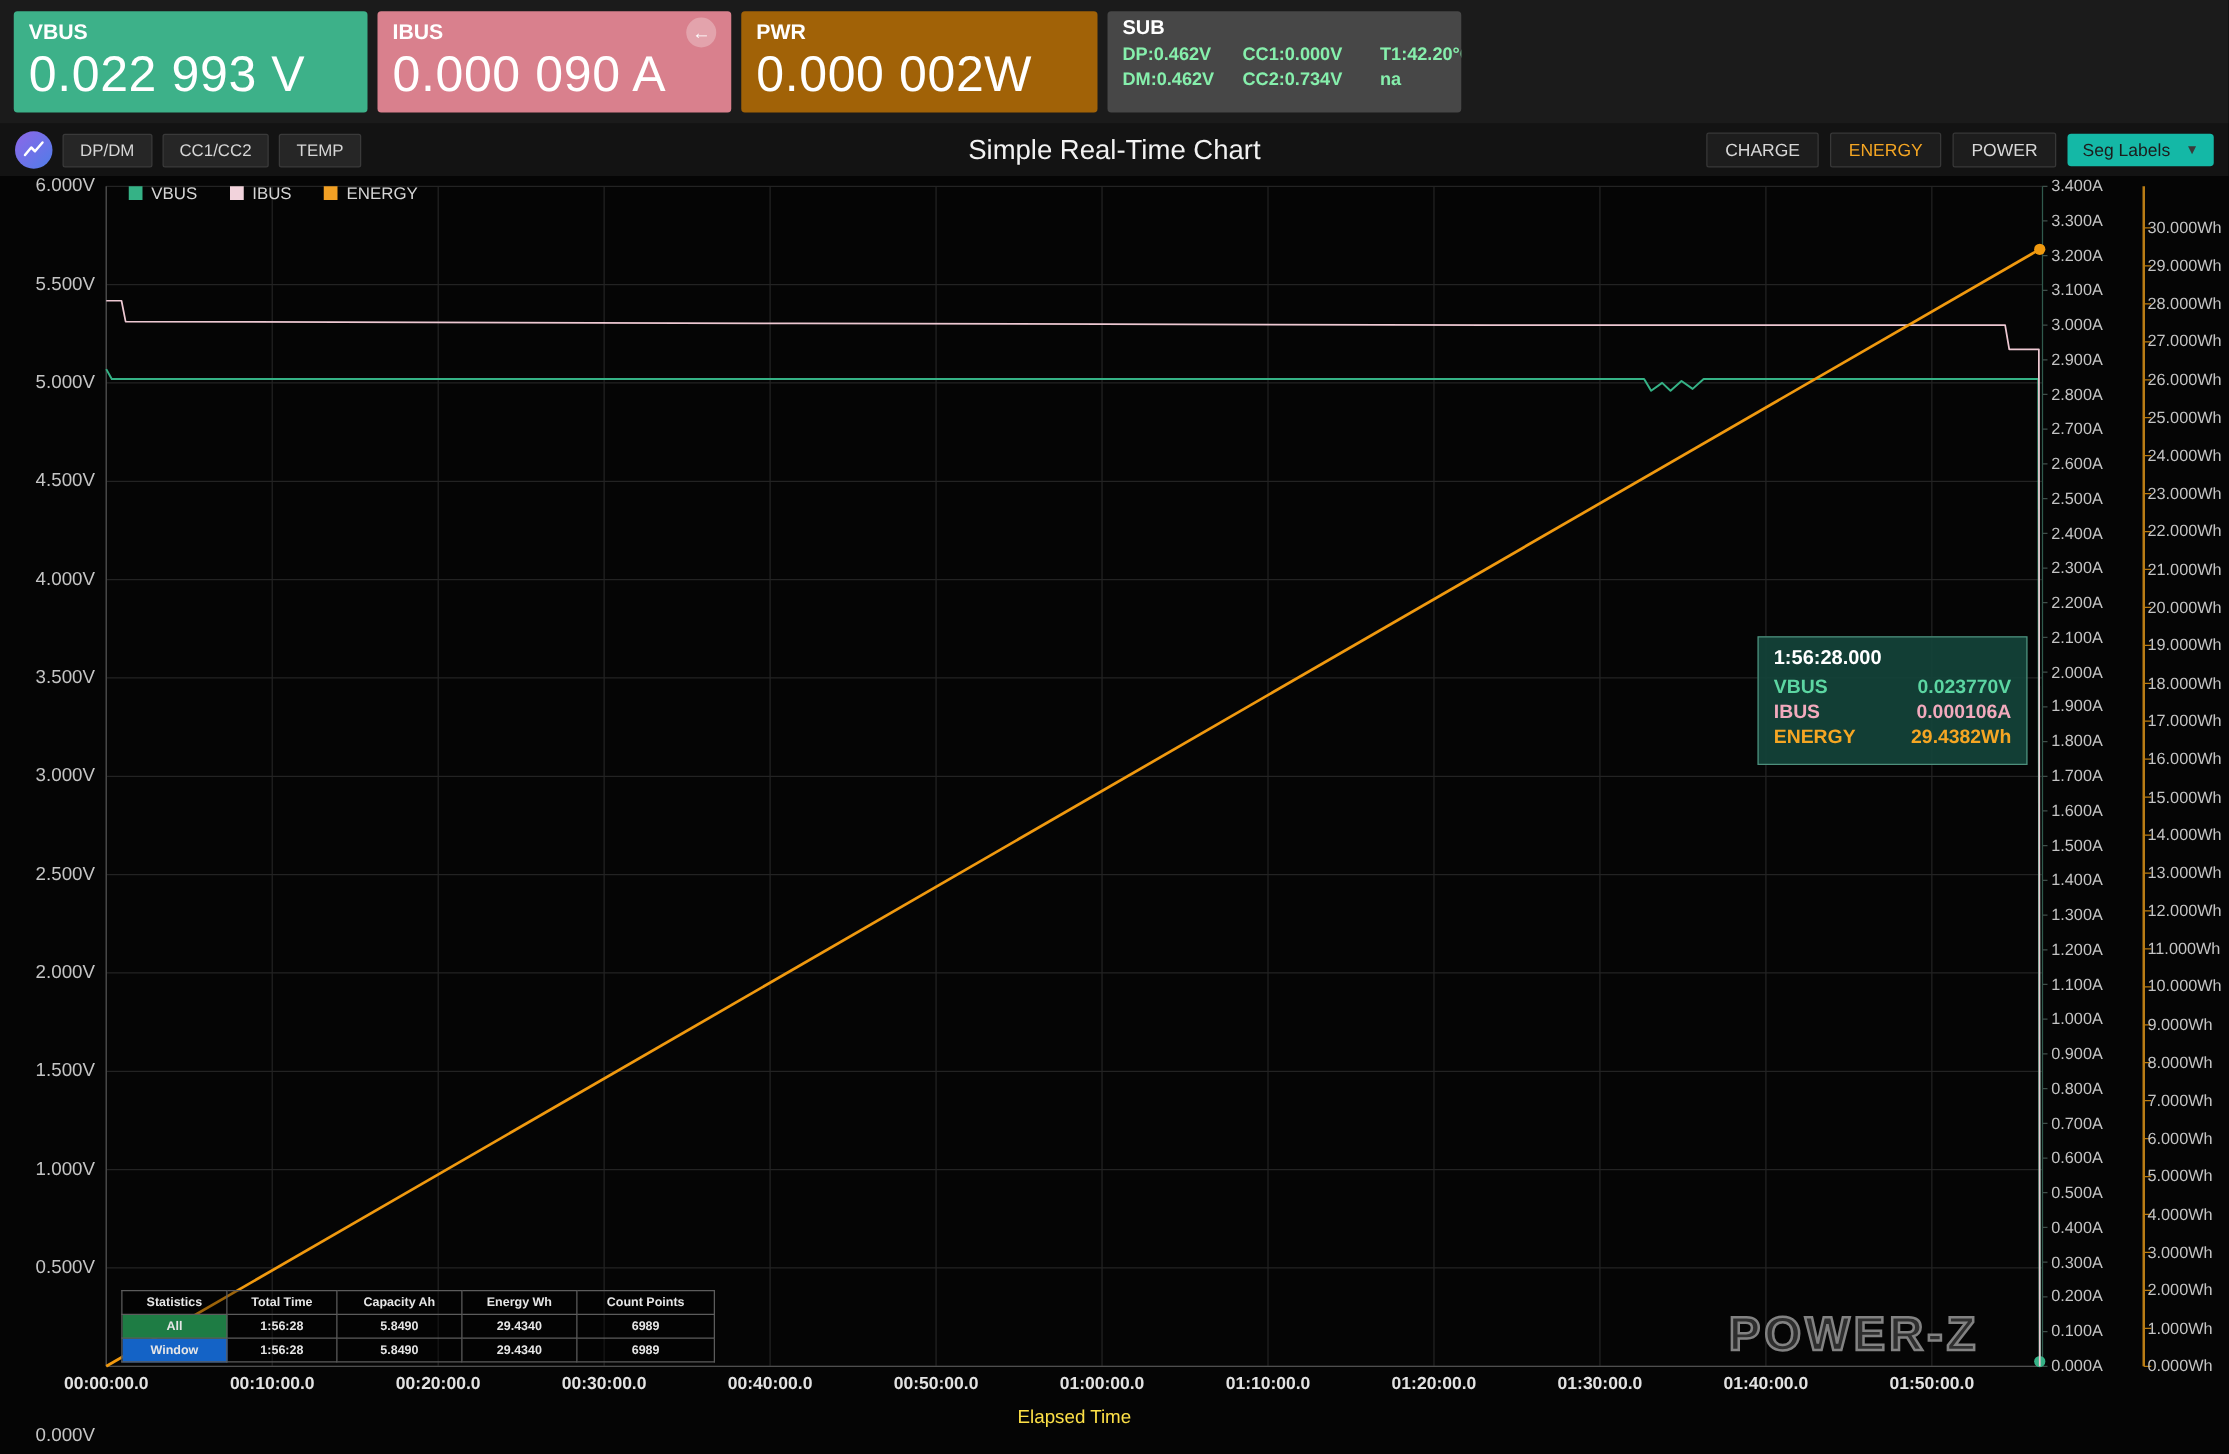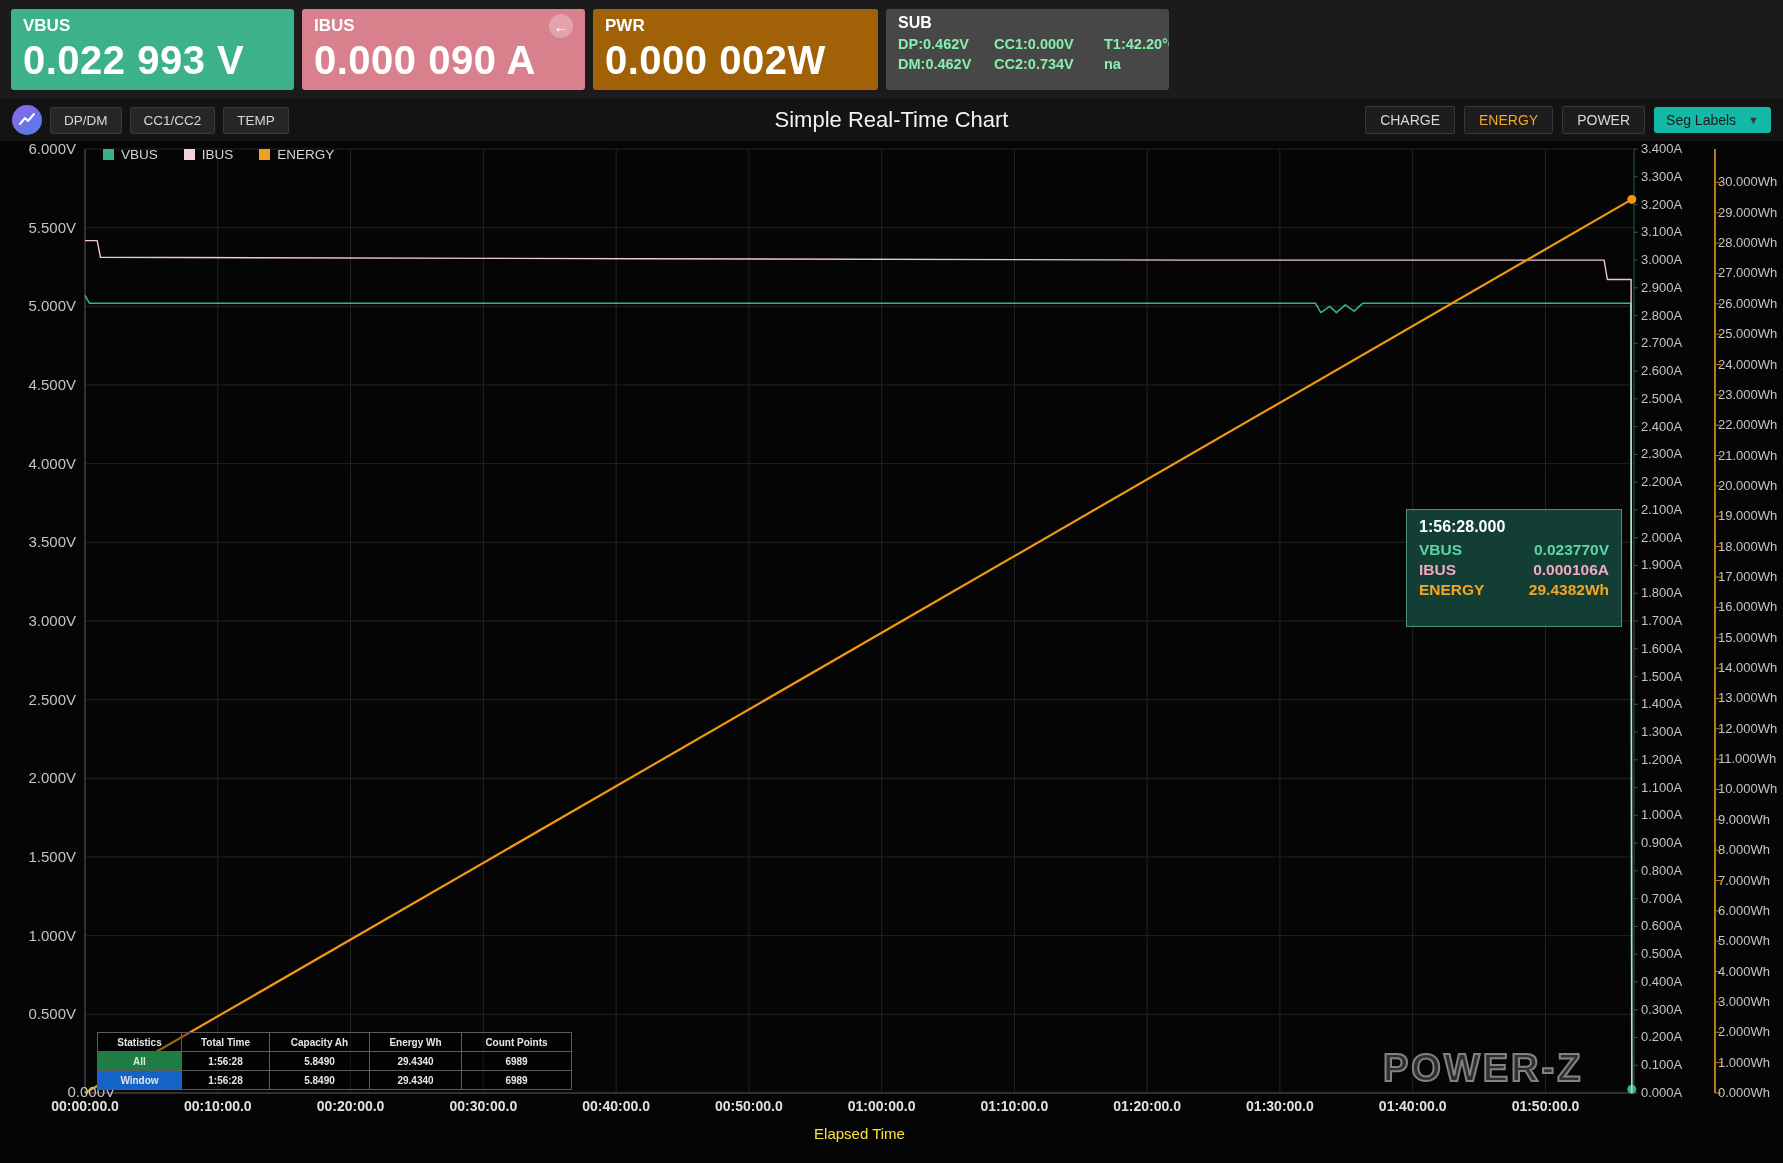--- a/index.html
+++ b/index.html
@@ -6,21 +6,21 @@
   html,body { width:1783px; height:1163px; }
   body {
     background:#0a0a0a; overflow:hidden; position:relative;
     font-family:"Liberation Sans", sans-serif; color:#ddd;
   }
   
   .topbar { position:absolute; top:0; left:0; width:1783px; height:99px; background:#1b1b1b; }
   .card { position:absolute; top:9px; height:81px; border-radius:3px; padding:6px 12px; color:#fff; overflow:hidden; }
   .card-toprow { display:flex; justify-content:space-between; align-items:center; height:22px; }
   .card-label { font-size:17px; font-weight:bold; color:#fff; }
-  .card-value { font-size:40px; font-weight:bold; line-height:1.15; letter-spacing:.5px; white-space:nowrap; }
+  .card-value { font-size:40px; font-weight:normal; line-height:1.15; letter-spacing:.5px; white-space:nowrap; }
   .circle-icon { width:24px; height:24px; border-radius:50%; background:rgba(255,255,255,.28);
                  display:flex; align-items:center; justify-content:center; font-size:15px; color:#fff; font-weight:bold; cursor:pointer; }
   #card-vbus { left:11px;  width:283px; }
   #card-ibus { left:302px; width:283px; }
   #card-pwr  { left:593px; width:285px; }
   #card-sub  { left:886px; width:283px; padding-top:5px; }
   .sub-label { font-size:16px; font-weight:bold; margin-bottom:4px; }
   .sub-grid { display:grid; grid-template-columns:96px 110px 1fr; row-gap:4px; font-size:14.5px; font-weight:bold; color:#86efac; white-space:nowrap; }
   
   .toolbar { position:absolute; top:99px; left:0; width:1783px; height:42px; background:#131313;
@@ -42,21 +42,21 @@
   .atick { left:1641px; }
   .etick { left:1718px; }
   .xtick { width:120px; text-align:center; font-size:14px; font-weight:bold; color:#e2e2e2; }
   .legend { position:absolute; top:6px; left:103px; display:flex; gap:26px; align-items:center;
             font-size:13.5px; color:#d5d5d5; }
   .lg-item { display:flex; align-items:center; cursor:pointer; }
   .sw { width:11px; height:11px; display:inline-block; margin-right:7px; }
   .x-title { position:absolute; top:984px; left:85px; width:1549px; text-align:center; font-size:15px; color:#fde047; }
   
   .tooltip { position:absolute; left:1406px; top:368px; width:216px;
-             background:rgba(19,67,57,.93); border:1px solid #4e8f7c; padding:8px 12px 25px; font-weight:bold; }
+             background:rgba(19,67,57,.93); border:1px solid #4e8f7c; padding:8px 12px 10px; font-weight:bold; }
   .tt-time { font-size:16px; color:#fff; margin-bottom:5px; }
   .tt-row { display:flex; justify-content:space-between; font-size:15.5px; margin:2px 0; }
   
   .stats { position:absolute; left:97px; top:891px; border-collapse:collapse; font-size:10px; background:rgba(0,0,0,.35); }
   .stats th, .stats td { border:1px solid #5c5c5c; color:#e6e6e6; text-align:center; padding:1px 6px; height:19px; font-weight:bold; }
   .stats th:nth-child(1){ width:84px; } .stats th:nth-child(2){ width:88px; }
   .stats th:nth-child(3){ width:100px; } .stats th:nth-child(4){ width:92px; }
   .stats th:nth-child(5){ width:110px; }
   .stat-label { color:#fff; }
   
@@ -229,21 +229,21 @@
       <div class="tick vtick" style="top: 156.333px;">5.000V</div>
       <div class="tick vtick" style="top: 235px;">4.500V</div>
       <div class="tick vtick" style="top: 313.667px;">4.000V</div>
       <div class="tick vtick" style="top: 392.333px;">3.500V</div>
       <div class="tick vtick" style="top: 471px;">3.000V</div>
       <div class="tick vtick" style="top: 549.667px;">2.500V</div>
       <div class="tick vtick" style="top: 628.333px; padding-left: 12px;">2.000V</div>
       <div class="tick vtick" style="top: 707px;">1.500V</div>
       <div class="tick vtick" style="top: 785.667px;">1.000V</div>
       <div class="tick vtick" style="top: 864.333px;">0.500V</div>
-      <div class="tick vtick" style="top: 942px; margin-left: 39px;">0.000V</div>
+      <div class="tick vtick" style="top: 999px;">0.000V</div>
       <div class="tick atick" style="top: 0px;">3.400A</div>
       <div class="tick atick" style="top: 27.7647px;">3.300A</div>
       <div class="tick atick" style="top: 55.5294px;">3.200A</div>
       <div class="tick atick" style="top: 83.2941px;">3.100A</div>
       <div class="tick atick" style="top: 111.059px;">3.000A</div>
       <div class="tick atick" style="top: 138.824px;">2.900A</div>
       <div class="tick atick" style="top: 166.588px;">2.800A</div>
       <div class="tick atick" style="top: 194.353px;">2.700A</div>
       <div class="tick atick" style="top: 222.118px;">2.600A</div>
       <div class="tick atick" style="top: 249.882px;">2.500A</div>

